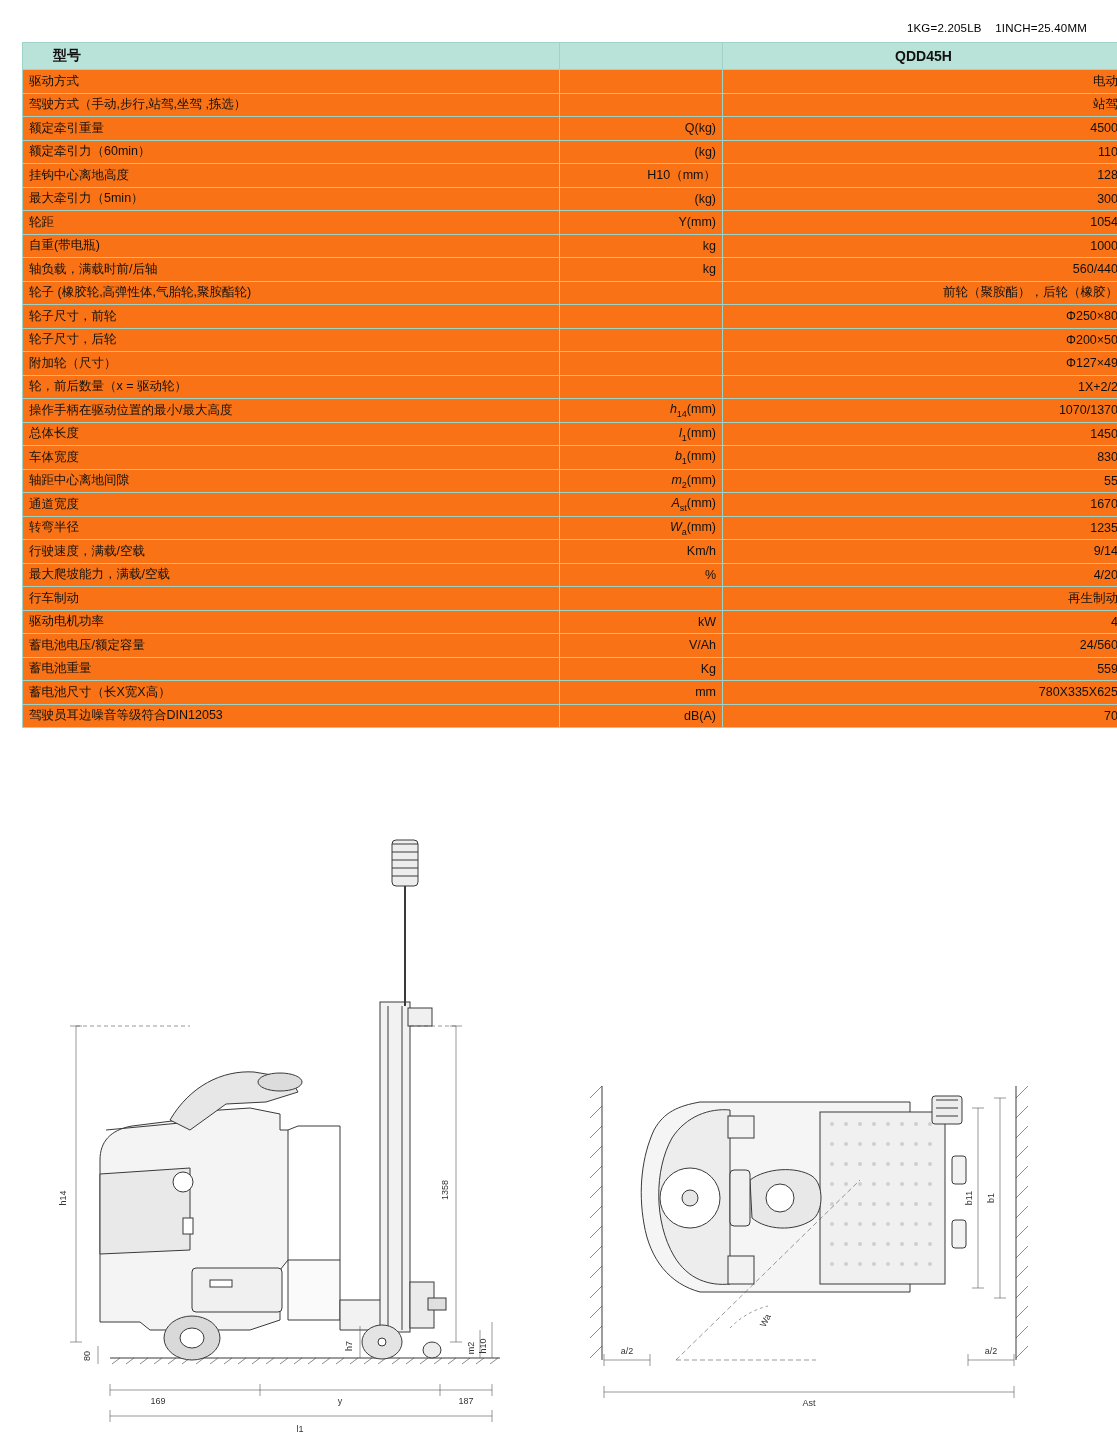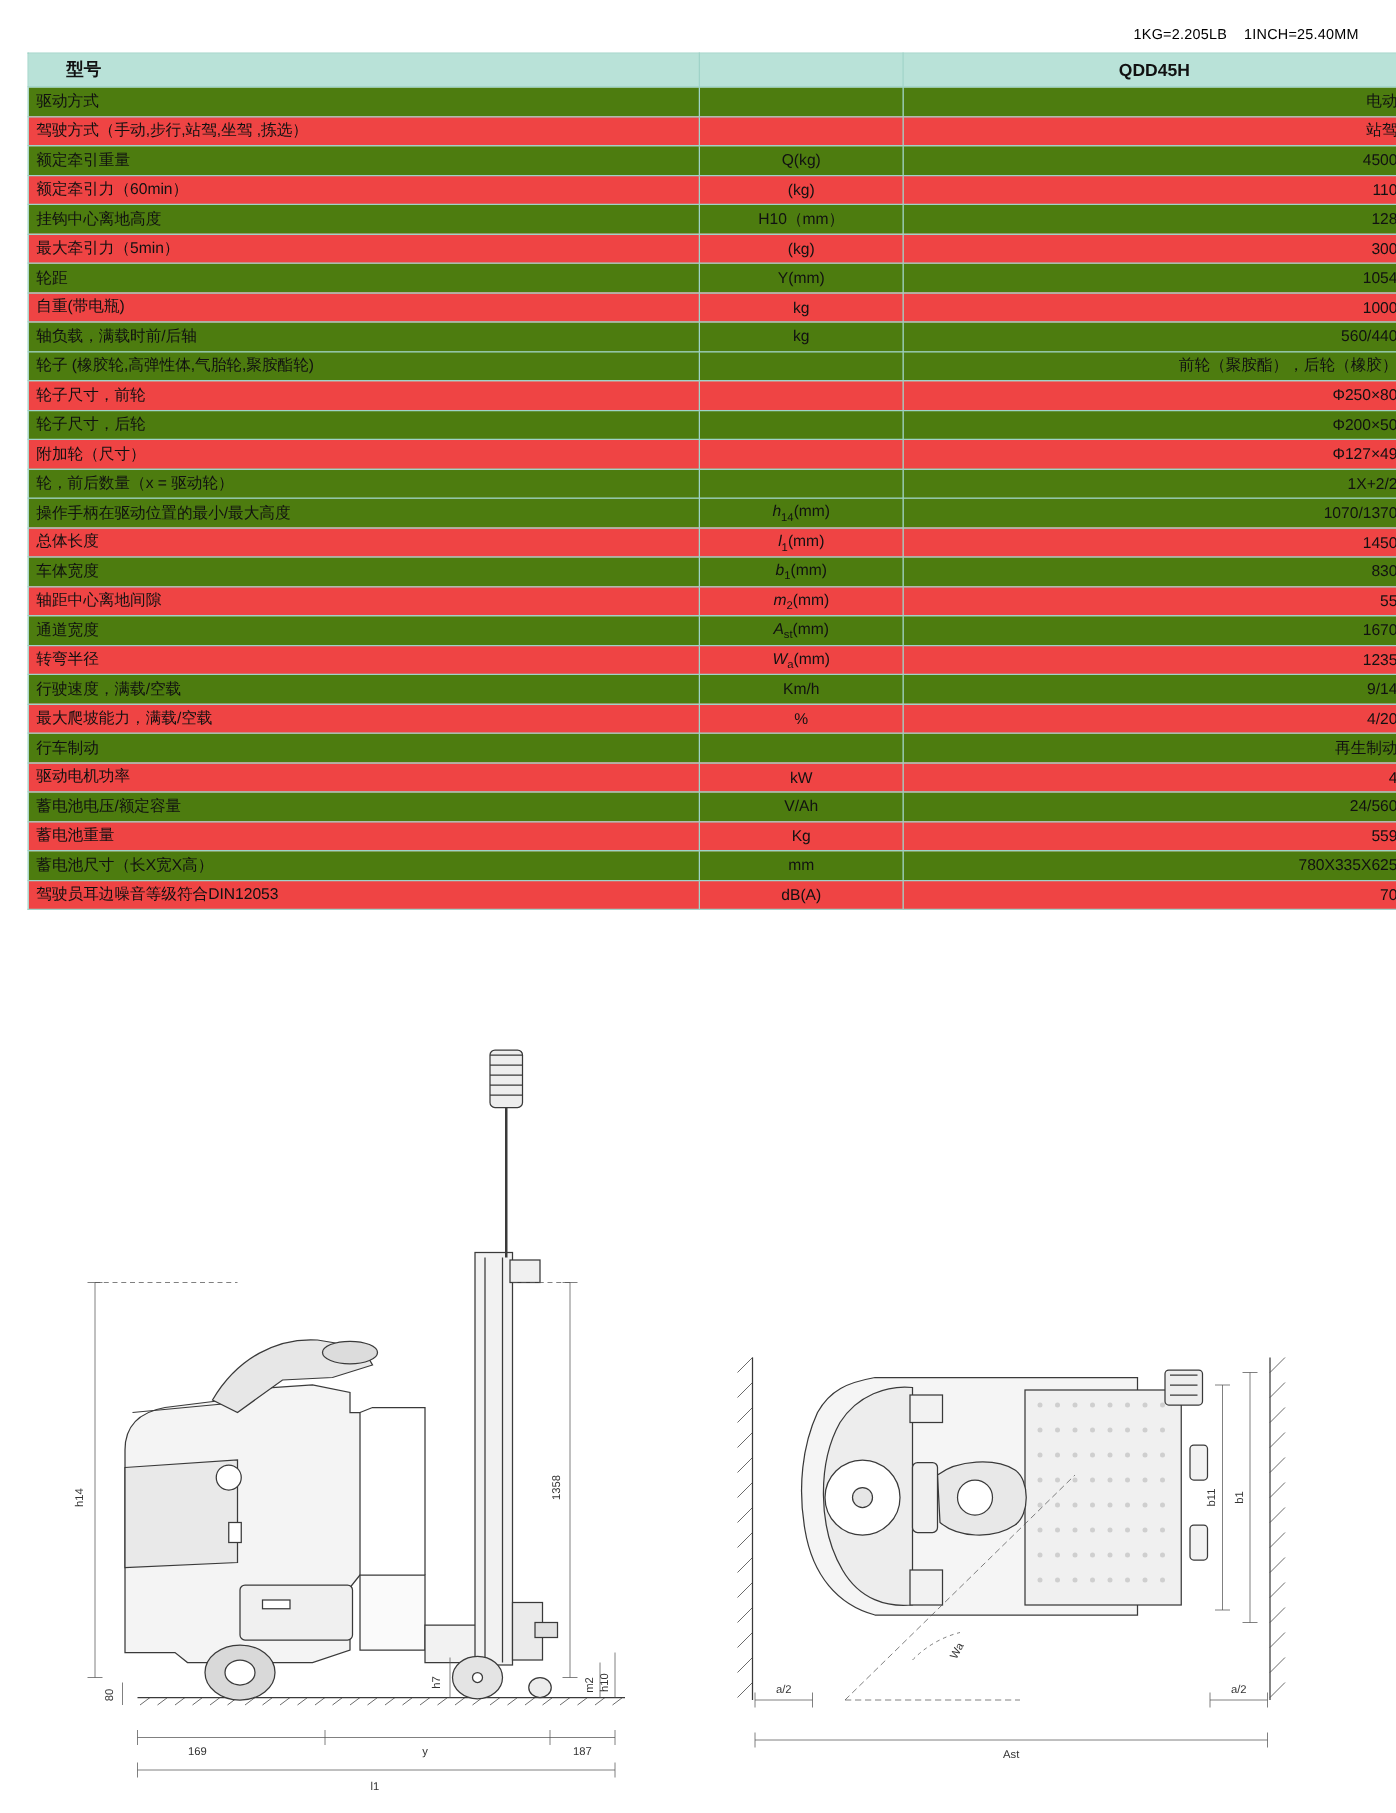--- a/index.html
+++ b/index.html
@@ -42,24 +42,24 @@
     font-size:12.5px;
     padding:0 6px;
     color:#111;
   }
   table.spec tr.head td{
     background:#b9e2d8;
     font-weight:bold;
     font-size:14px;
     height:26px;
   }
-  table.spec tr.odd td{background:#4d7c0f;}
-  table.spec tr.even td{background:#ef4444;}
+  table.spec tr.odd td{background:#f97316;}
+  table.spec tr.even td{background:#f97316;}
   td.c-label{width:500px;text-align:left;padding-left:12px;}
-  td.c-unit{width:150px;text-align:center;}
+  td.c-unit{width:150px;text-align:right;}
   td.c-val{text-align:right;}
   .head td.c-label{text-align:left;padding-left:30px;}
   .head td.c-val{text-align:center;}
   .sub{font-size:9px;vertical-align:sub;}
   .ital{font-style:italic;}
   
   .draw{
     position:absolute;
     color:#2b2b2b;
   }

